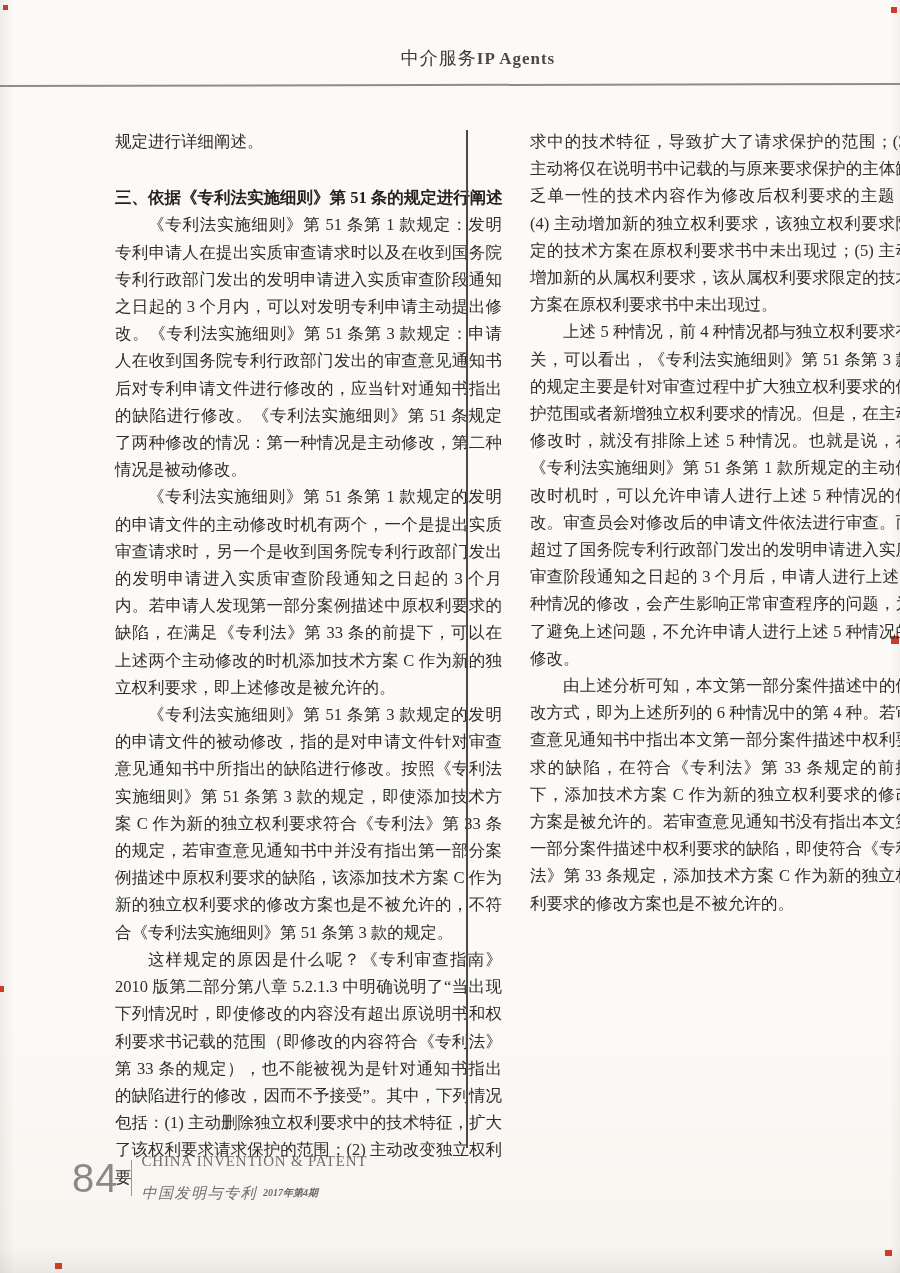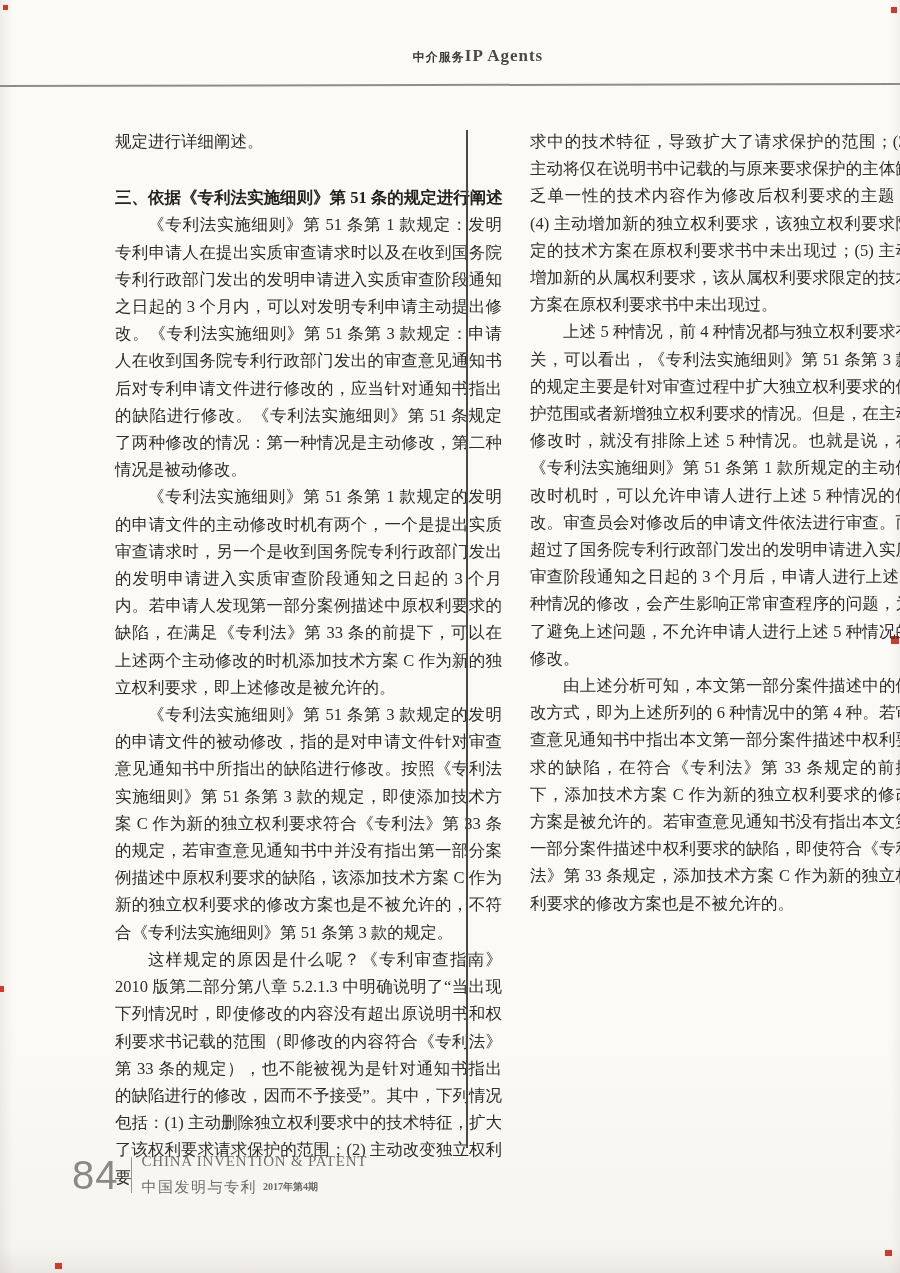--- a/index.html
+++ b/index.html
@@ -24,21 +24,21 @@
       linear-gradient(0deg,rgba(120,115,105,.10) 0,rgba(120,115,105,0) 26px);
   }
   .page-header{
     position:absolute;top:46px;left:0;width:100%;
     text-align:center;
     padding-left:56px;box-sizing:border-box;
     letter-spacing:1px;
   }
   .hdr-zh{
     font-family:"Liberation Sans","DejaVu Sans",sans-serif;
-    font-weight:bold;font-size:12px;color:#3a3936;
+    font-weight:normal;font-size:18px;color:#3a3936;
   }
   .hdr-en{
     font-family:"Liberation Serif","DejaVu Serif",serif;
     font-weight:bold;font-size:17px;color:#4a4946;
     margin-left:0;
   }
   .header-rule{
     position:absolute;top:84px;left:0;width:100%;height:2px;
     background:#8f8d89;
     transform:rotate(-0.12deg);
@@ -80,21 +80,21 @@
     letter-spacing:1px;
   }
   .footer-divider{
     width:1px;height:36px;background:#9a9894;margin:0 10px 0 12px;
   }
   .journal-block{display:flex;flex-direction:column;justify-content:center;}
   .journal-en{
     font-family:"Liberation Serif","DejaVu Serif",serif;
     font-size:15px;letter-spacing:.8px;color:#706e6a;line-height:14px;
   }
-  .journal-zh-row{display:flex;align-items:flex-end;line-height:18px;margin-top:10px;}
+  .journal-zh-row{display:flex;align-items:flex-end;line-height:18px;margin-top:16px;font-style:italic;}
   .journal-zh{font-size:15px;color:#706e6a;letter-spacing:1.5px;}
   .issue{font-size:10px;font-weight:bold;color:#6b6965;margin-left:6px;}
   .reg-mark{position:absolute;background:var(--accent-red,#cf3a2b);}
   .rm-1{left:3px;top:5px;width:5px;height:5px;}
   .rm-2{left:891px;top:7px;width:6px;height:6px;}
   .rm-3{left:891px;top:636px;width:8px;height:8px;}
   .rm-4{left:0;top:986px;width:4px;height:6px;}
   .rm-5{left:885px;top:1250px;width:7px;height:6px;}
   .rm-6{left:55px;top:1263px;width:7px;height:6px;}
 </style>

